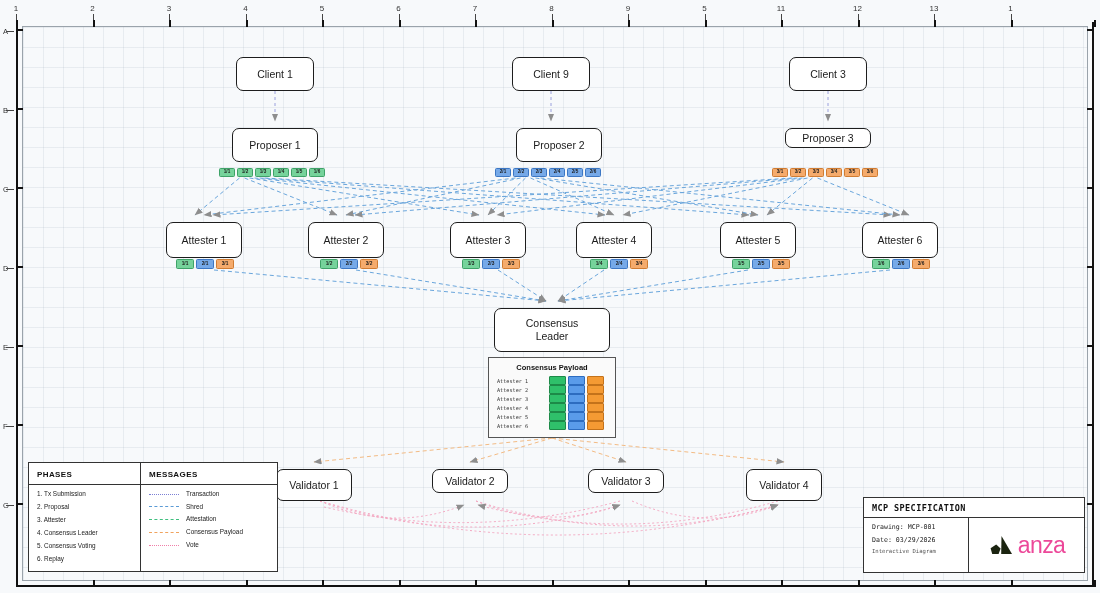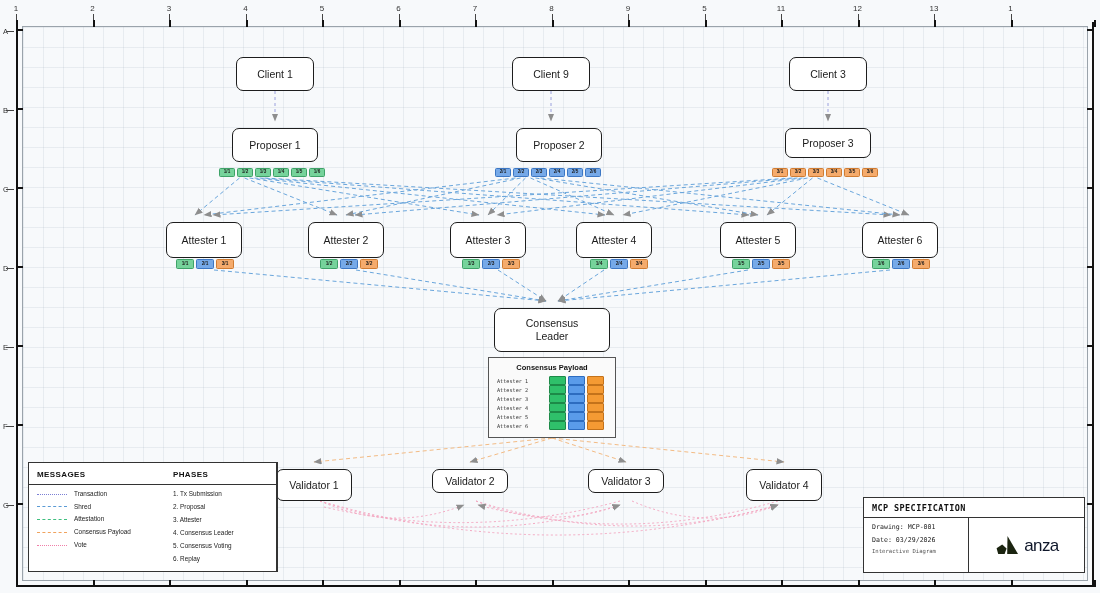--- a/index.html
+++ b/index.html
@@ -88,21 +88,21 @@
            display:flex;align-items:center;padding-left:8px;
            font-family:"DejaVu Sans Mono","Liberation Mono",monospace;
            font-size:8.5px;font-weight:bold;letter-spacing:.4px;color:#111;}
   .tb-body{display:flex;height:55px;}
   .tb-meta{width:105px;box-sizing:border-box;border-right:1px solid #333;
            padding:6px 0 0 8px;}
   .tb-line{font-family:"DejaVu Sans Mono","Liberation Mono",monospace;
            font-size:6.6px;color:#222;margin-bottom:6px;line-height:1;}
   .tb-line.small{font-size:5.6px;color:#555;}
   .tb-logo{flex:1;display:flex;align-items:center;justify-content:center;gap:4px;}
-  .logo-word{font-size:17px;color:#0f172a;letter-spacing:-.6px;line-height:1;}
+  .logo-word{font-size:23px;color:#ec4899;letter-spacing:-.6px;line-height:1;}
 </style>
 </head>
 <body>
 
 <div id="root">
 
   <div class="grid"></div>
   <div class="frame-outer"></div>
   <div class="frame-inner"></div>
 
@@ -211,21 +211,21 @@
       </div>
       <div class="node" style="left: 789px; top: 57px; width: 78px; height: 34px; align-items: center;">
         <span>Client 3</span>
       </div>
       <div class="node" style="left: 232px; top: 128px; width: 86px; height: 34px;">
         <span>Proposer 1</span>
       </div>
       <div class="node" style="left: 508px; top: 128px; width: 86px; height: 34px; margin-left: 8px;">
         <span>Proposer 2</span>
       </div>
-      <div class="node" style="left: 785px; top: 128px; width: 86px; height: 30px;">
+      <div class="node" style="left: 785px; top: 128px; width: 86px; height: 20px;">
         <span>Proposer 3</span>
       </div>
       <div class="node" style="left: 166px; top: 222px; width: 76px; height: 36px;">
         <span>Attester 1</span>
       </div>
       <div class="node" style="left: 308px; top: 222px; width: 76px; height: 36px;">
         <span>Attester 2</span>
       </div>
       <div class="node" style="left: 450px; top: 222px; width: 76px; height: 36px;">
         <span>Attester 3</span>
@@ -358,20 +358,31 @@
           <span class="pl-cells">
             <span class="pl-cell pc-g"></span>
             <span class="pl-cell pc-b"></span>
             <span class="pl-cell pc-o"></span>
           </span>
         </div>
       </div>
   </div>
 
   <div class="legend">
+    <div class="lg-col left">
+      <div class="lg-head">PHASES</div>
+      <div class="lg-body" id="lg-phases">
+          <div class="lg-item">1. Tx Submission</div>
+          <div class="lg-item">2. Proposal</div>
+          <div class="lg-item">3. Attester</div>
+          <div class="lg-item">4. Consensus Leader</div>
+          <div class="lg-item">5. Consensus Voting</div>
+          <div class="lg-item">6. Replay</div>
+        </div>
+    </div>
     <div class="lg-col right">
       <div class="lg-head">MESSAGES</div>
       <div class="lg-body" id="lg-msgs">
           <div class="lg-msg">
             <span class="lg-dash" style="border-top-style: dotted; border-top-color: rgb(123, 127, 212);"></span>
             <span class="lg-txt">Transaction</span>
           </div>
           <div class="lg-msg">
             <span class="lg-dash" style="border-top-style: dashed; border-top-color: rgb(91, 155, 213);"></span>
             <span class="lg-txt">Shred</span>
@@ -381,31 +392,20 @@
             <span class="lg-txt">Attestation</span>
           </div>
           <div class="lg-msg">
             <span class="lg-dash" style="border-top-style: dashed; border-top-color: rgb(240, 163, 94);"></span>
             <span class="lg-txt">Consensus Payload</span>
           </div>
           <div class="lg-msg">
             <span class="lg-dash" style="border-top-style: dotted; border-top-color: rgb(240, 127, 168);"></span>
             <span class="lg-txt">Vote</span>
           </div>
-        </div>
-    </div>
-    <div class="lg-col left">
-      <div class="lg-head">PHASES</div>
-      <div class="lg-body" id="lg-phases">
-          <div class="lg-item">1. Tx Submission</div>
-          <div class="lg-item">2. Proposal</div>
-          <div class="lg-item">3. Attester</div>
-          <div class="lg-item">4. Consensus Leader</div>
-          <div class="lg-item">5. Consensus Voting</div>
-          <div class="lg-item">6. Replay</div>
         </div>
     </div>
   </div>
 
   <div class="titleblock">
     <div class="tb-head">MCP SPECIFICATION</div>
     <div class="tb-body">
       <div class="tb-meta">
         <div class="tb-line">Drawing: MCP-001</div>
         <div class="tb-line">Date: 03/29/2026</div>

